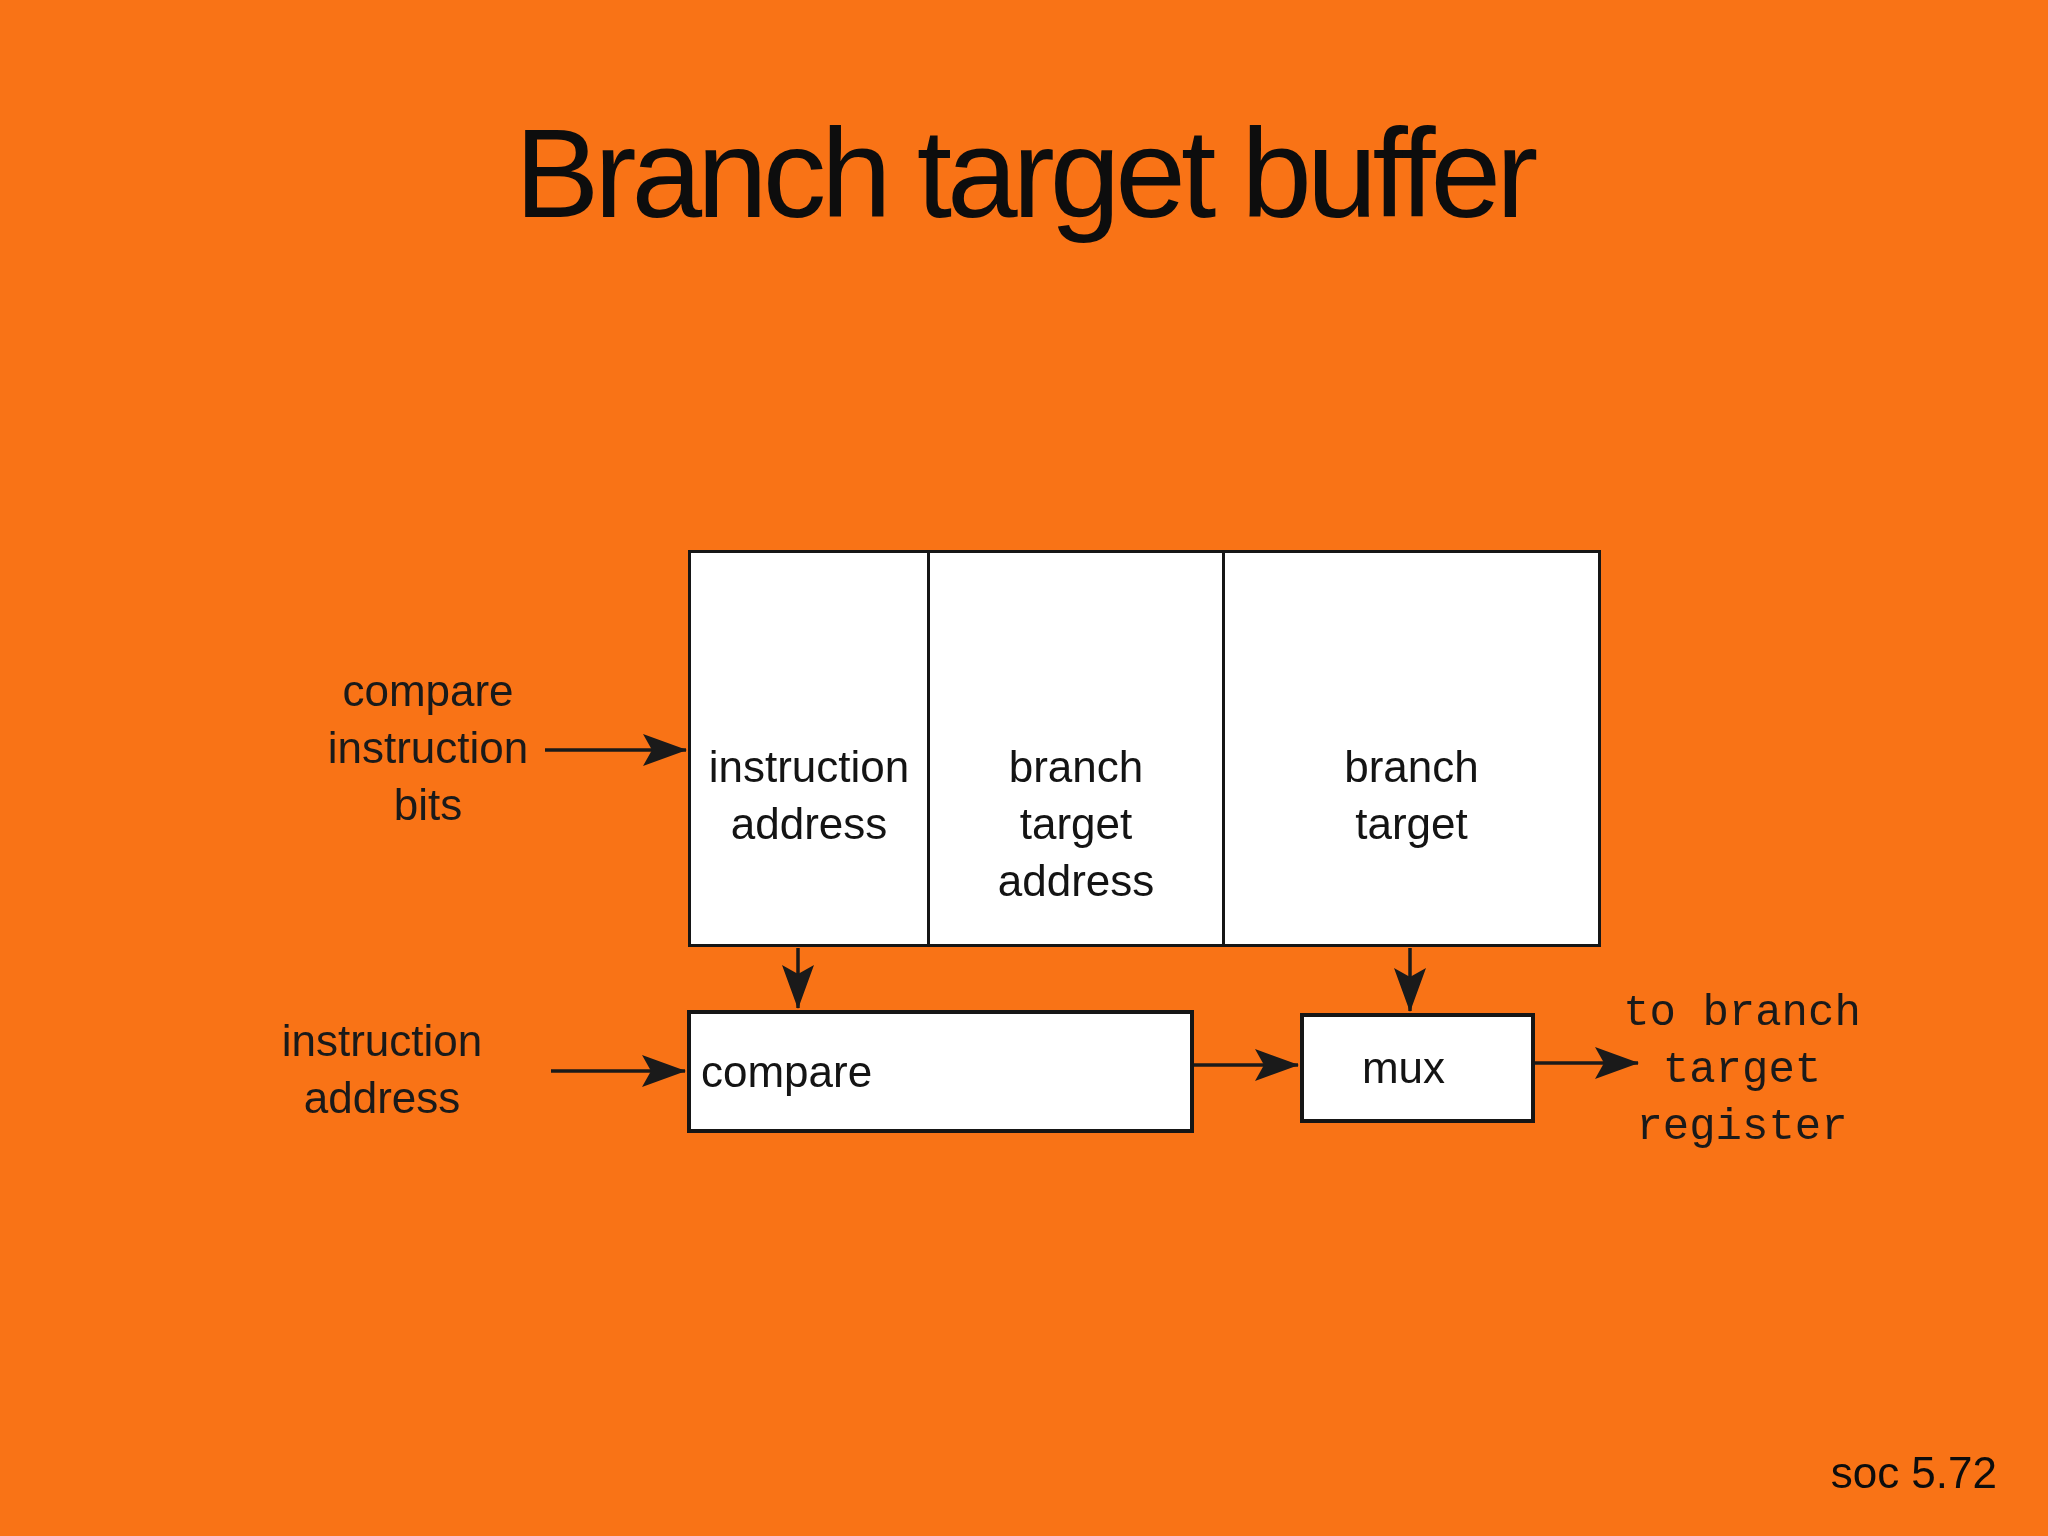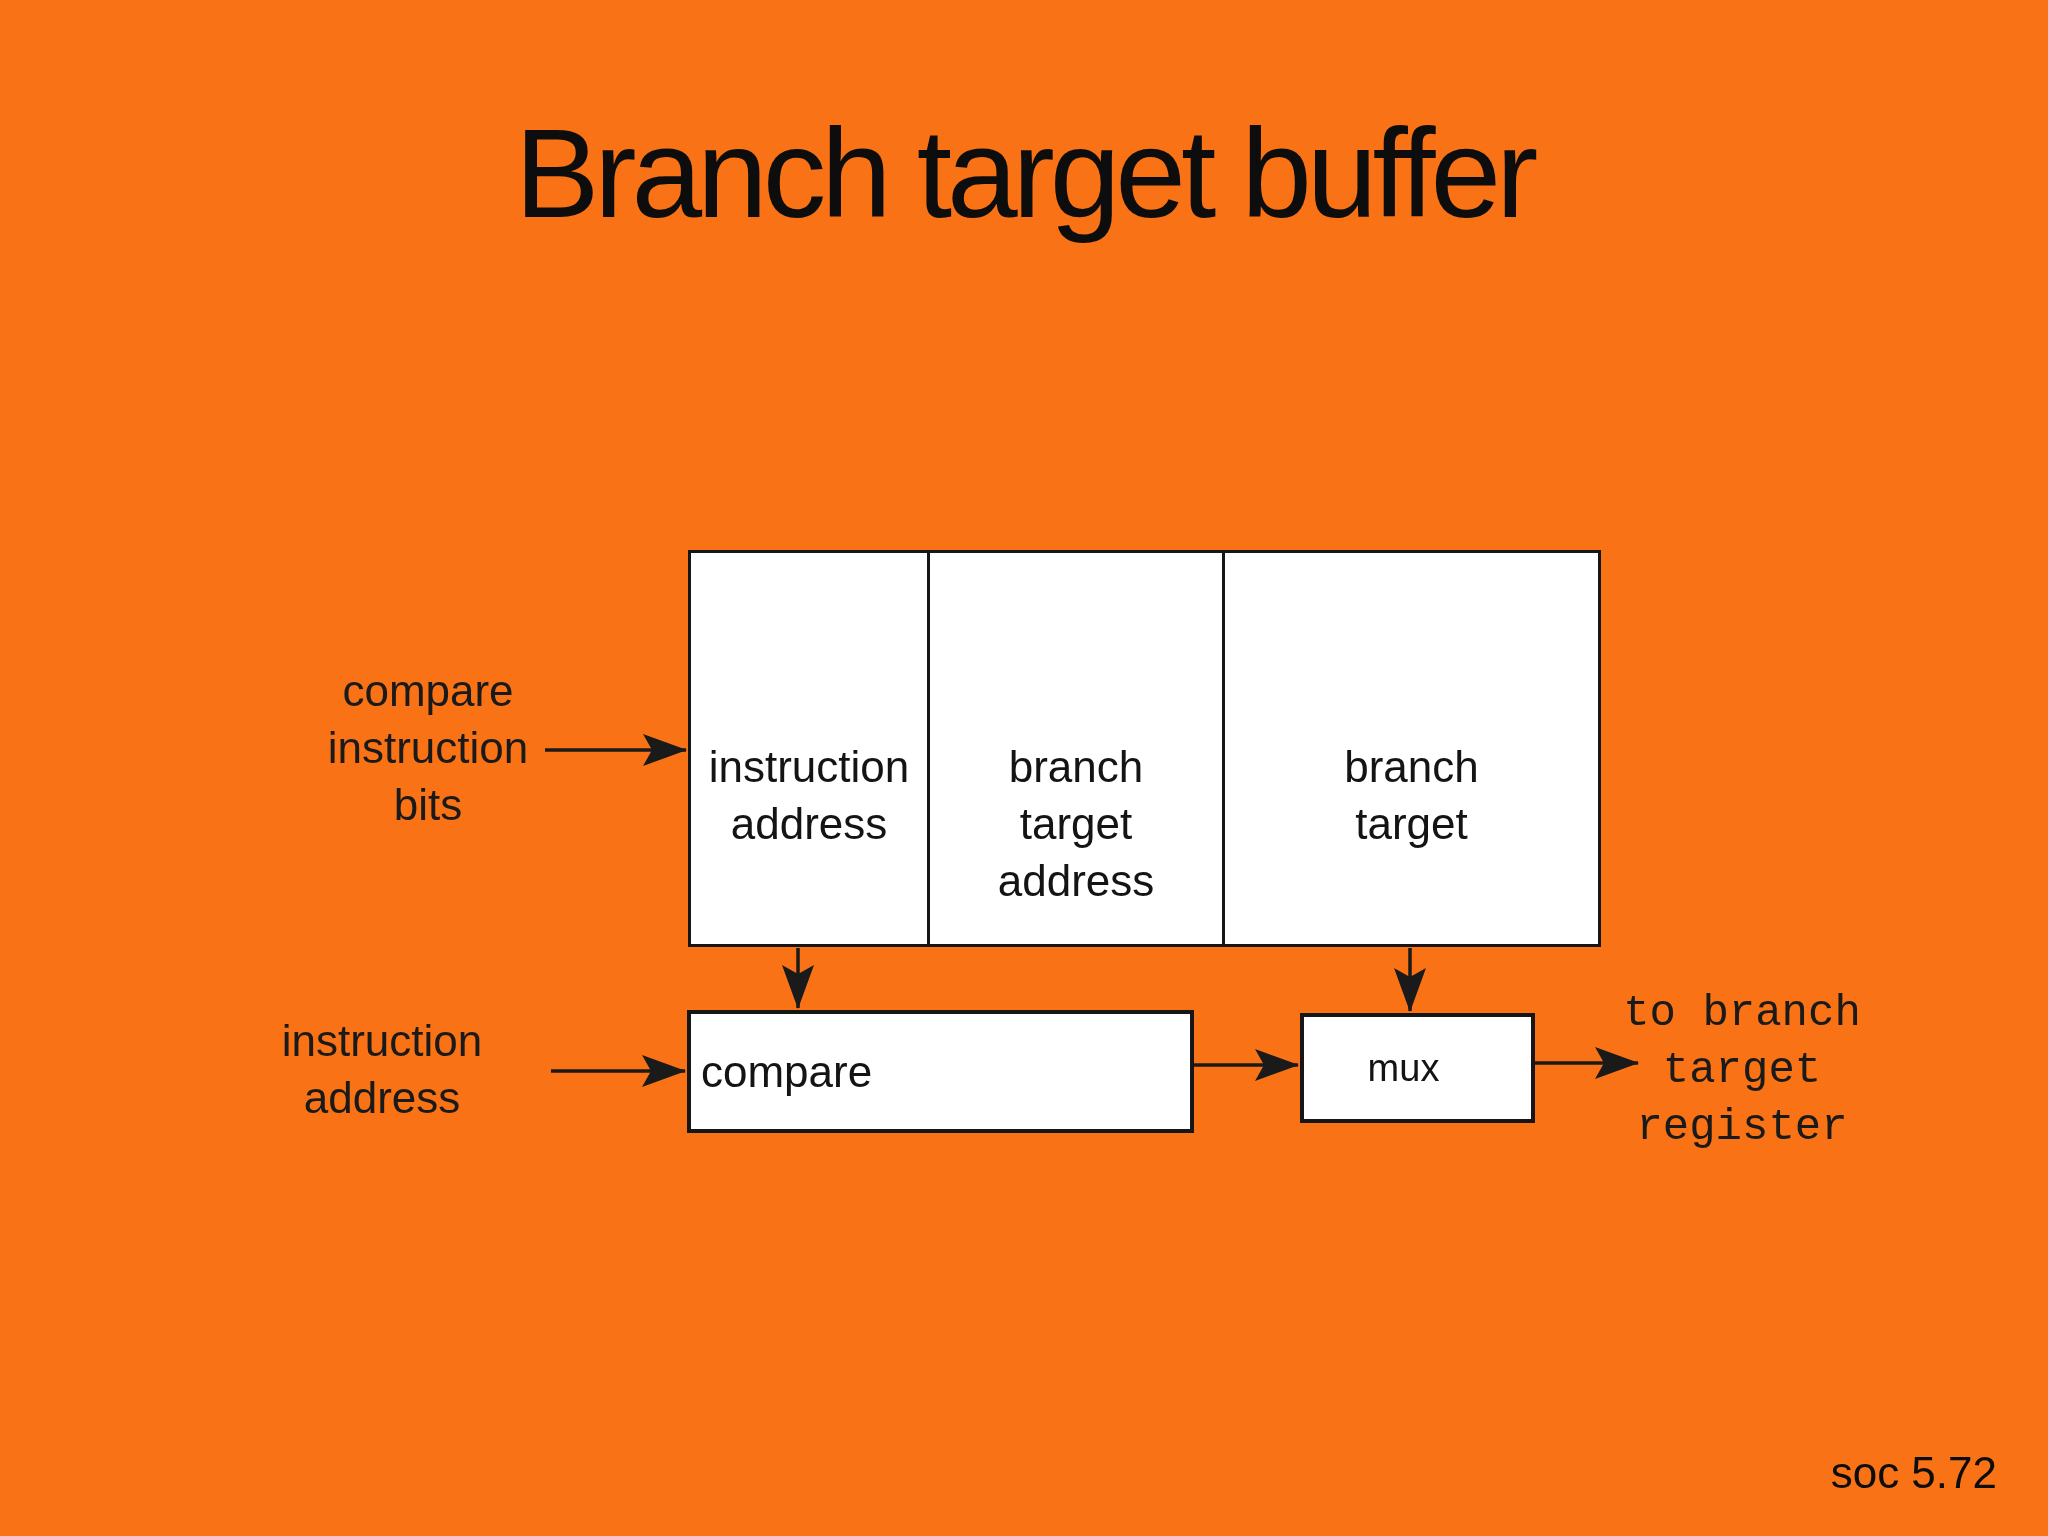--- a/index.html
+++ b/index.html
@@ -71,21 +71,21 @@
     position: absolute;
     left: 1300px;
     top: 1013px;
     width: 235px;
     height: 110px;
     border: 4px solid #161616;
     background: #ffffff;
     display: flex;
     align-items: center;
     justify-content: center;
-    font-size: 38px;
+    font-size: 44px;
   }
   .mux-box span { transform: translateX(-14px); }
   .footer {
     position: absolute;
     top: 1448px;
     right: 51px;
     font-size: 44px;
     color: #0d0d0d;
   }
   svg.arrows {

